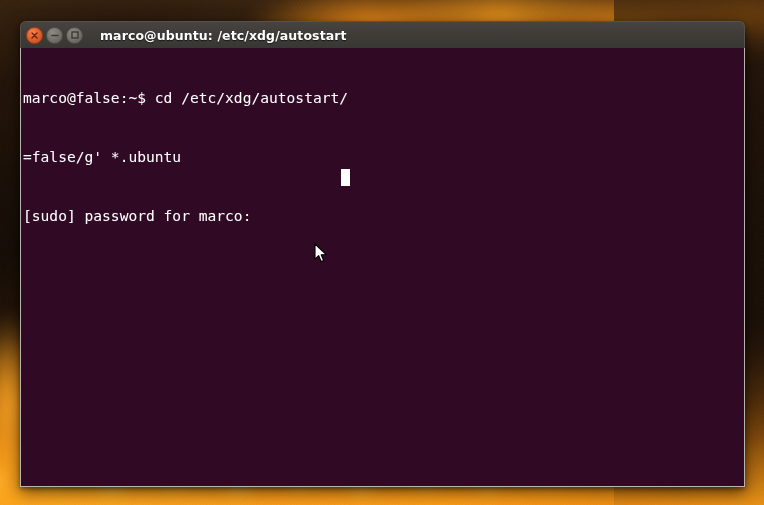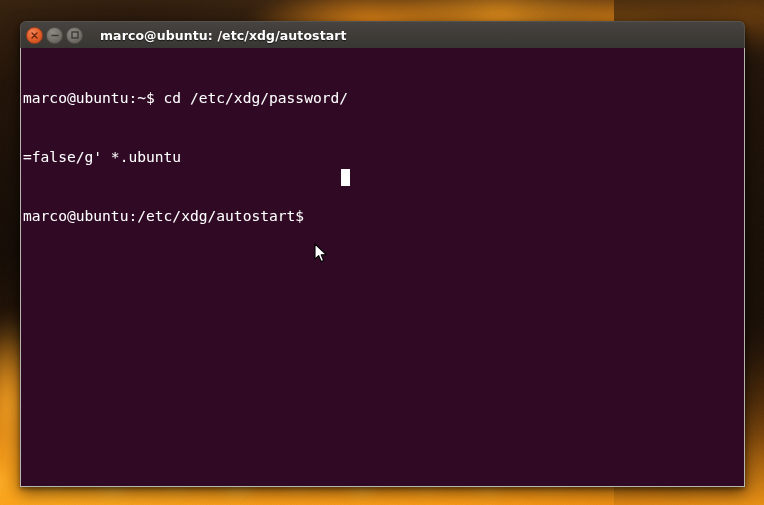--- a/index.html
+++ b/index.html
@@ -250,23 +250,23 @@
         <svg width="8" height="8" viewBox="0 0 8 8">
           <rect x="1" y="1" width="6" height="6" stroke="#3c3935" stroke-width="1.4" fill="none"></rect>
         </svg>
       </div>
 
       <div class="title-text">marco@ubuntu: /etc/xdg/autostart</div>
     </div>
 
     <div class="term-body">
       <div class="term-text">
-        <div class="term-line">marco@ubuntu:~$ cd /etc/xdg/password/</div>
+        <div class="term-line">marco@false:~$ cd /etc/xdg/autostart/</div>
         <div class="term-line">=false/g' *.ubuntu</div>
-        <div class="term-line">marco@ubuntu:/etc/xdg/autostart$ </div>
+        <div class="term-line">[sudo] password for marco:</div>
       </div>
       <div class="cursor-block"></div>
     </div>
   </div>
 
   <svg class="mouse-cursor" viewBox="0 0 14 22">
     <path d="M1 1 L1 16.2 L4.7 12.6 L7.2 18.6 L9.6 17.5 L7.2 11.8 L12.2 11.6 Z" fill="#ffffff" stroke="#000000" stroke-width="1.1" stroke-linejoin="round"></path>
   </svg>
 
 </div>

